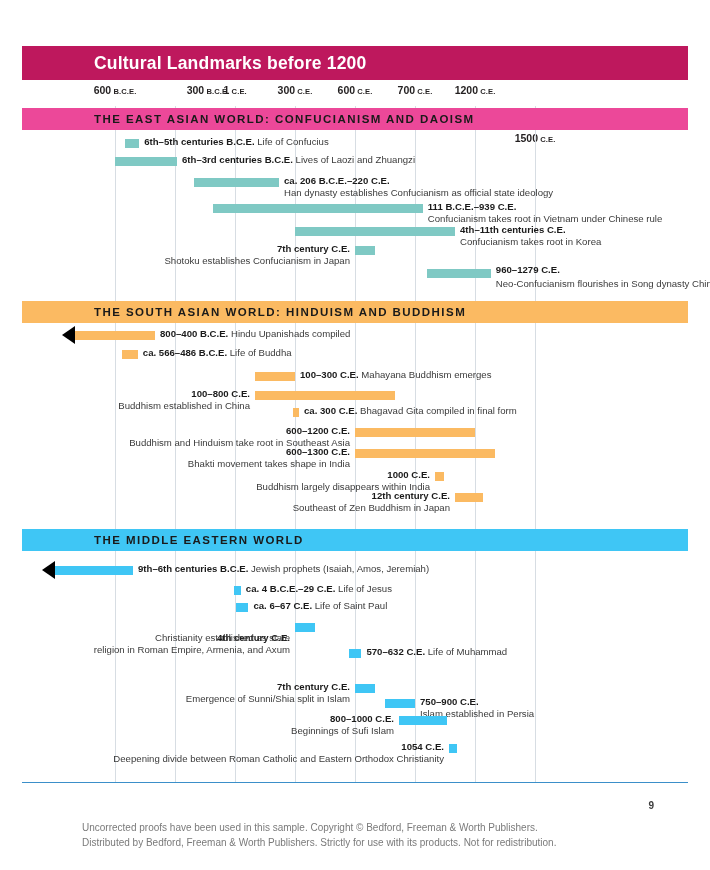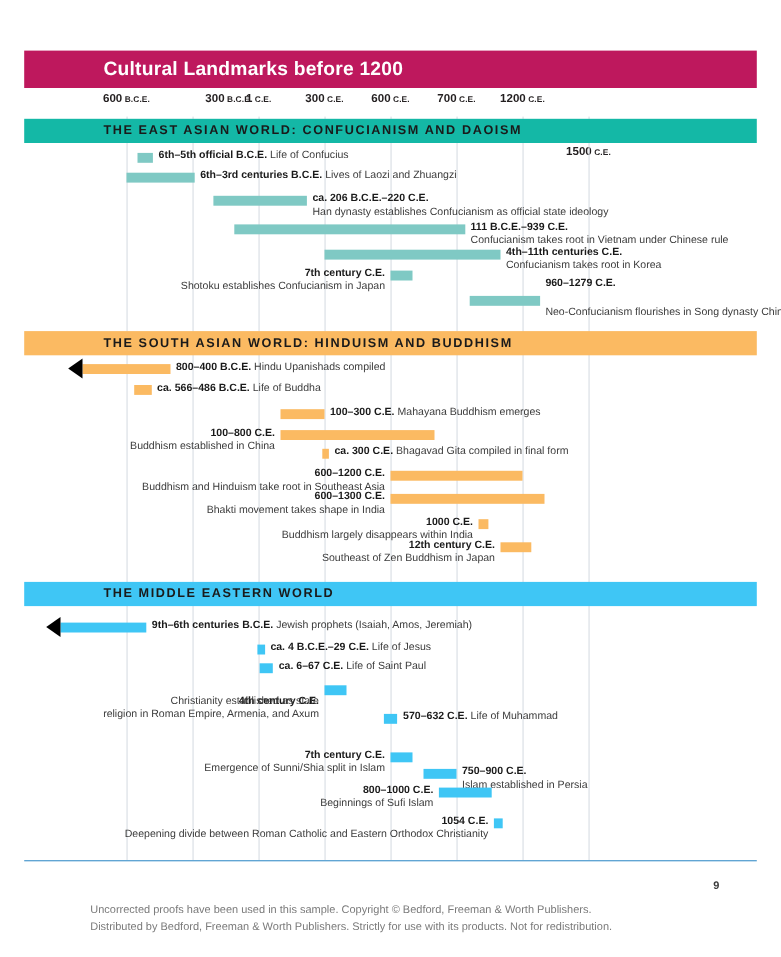--- a/index.html
+++ b/index.html
@@ -171,41 +171,41 @@
       <div class="gridline" style="left: 153px; background: rgb(215, 221, 227);"></div>
       <div class="gridline" style="left: 213.2px; background: rgb(215, 221, 227);"></div>
       <div class="gridline" style="left: 273px; background: rgb(215, 221, 227);"></div>
       <div class="gridline" style="left: 333px; background: rgb(215, 221, 227);"></div>
       <div class="gridline" style="left: 393px; background: rgb(215, 221, 227);"></div>
       <div class="gridline" style="left: 453px; background: rgb(215, 221, 227);"></div>
       <div class="gridline" style="left: 513px; background: rgb(215, 221, 227);"></div>
     </div>
 
   <div id="sections-host">
-      <div class="band" style="top: 108px; background: #14b8a6;">
+      <div class="band" style="top: 108px; background: #ec4899;">
         <div class="band-text">THE EAST ASIAN WORLD: CONFUCIANISM AND DAOISM</div>
       </div>
       <div class="bar" style="left: 124.8px; top: 138.5px; width: 14.4px; background: rgb(127, 201, 196); position: absolute;"></div>
-      <div class="ev-label right" style="position: absolute; top: 136px; left: 144.2px;"><span class="ev-date">6th–5th official</span><span class="ev-date era"> B.C.E.</span> <span class="ev-desc"> Life of Confucius</span></div>
+      <div class="ev-label right" style="position: absolute; top: 136px; left: 144.2px;"><span class="ev-date">6th–5th centuries</span><span class="ev-date era"> B.C.E.</span> <span class="ev-desc"> Life of Confucius</span></div>
       <div class="bar" style="left: 115px; top: 156.5px; width: 62px; background: rgb(127, 201, 196); position: absolute;"></div>
       <div class="ev-label right" style="position: absolute; top: 154px; left: 182px;"><span class="ev-date">6th–3rd centuries</span><span class="ev-date era"> B.C.E.</span> <span class="ev-desc"> Lives of Laozi and Zhuangzi</span></div>
       <div class="bar" style="left: 193.8px; top: 177.5px; width: 85.2px; background: rgb(127, 201, 196); position: absolute;"></div>
       <div class="ev-label right" style="position: absolute; top: 175px; left: 284px;"><span class="ev-date">ca. 206 B.C.E.–220</span><span class="ev-date era"> C.E.</span></div>
       <div class="ev-sub right" style="position: absolute; top: 187px; left: 284px;">Han dynasty establishes Confucianism as official state ideology</div>
       <div class="bar" style="left: 212.8px; top: 203.5px; width: 210px; background: rgb(127, 201, 196); position: absolute;"></div>
       <div class="ev-label right" style="position: absolute; top: 201px; left: 427.8px;"><span class="ev-date">111 B.C.E.–939</span><span class="ev-date era"> C.E.</span></div>
       <div class="ev-sub right" style="position: absolute; top: 213px; left: 427.8px;">Confucianism takes root in Vietnam under Chinese rule</div>
       <div class="bar" style="left: 295px; top: 226.5px; width: 160px; background: rgb(127, 201, 196); position: absolute;"></div>
       <div class="ev-label right" style="position: absolute; top: 224px; left: 460px;"><span class="ev-date">4th–11th centuries</span><span class="ev-date era"> C.E.</span></div>
       <div class="ev-sub right" style="position: absolute; top: 236px; left: 460px;">Confucianism takes root in Korea</div>
       <div class="bar" style="left: 355px; top: 245.5px; width: 20px; background: rgb(127, 201, 196); position: absolute;"></div>
       <div class="ev-label left" style="position: absolute; top: 243px; right: 360px;"><span class="ev-date">7th century</span><span class="ev-date era"> C.E.</span></div>
       <div class="ev-sub left" style="position: absolute; top: 255px; right: 360px;">Shotoku establishes Confucianism in Japan</div>
       <div class="bar" style="left: 427px; top: 268.5px; width: 63.8px; background: rgb(127, 201, 196); position: absolute;"></div>
-      <div class="ev-label right" style="position: absolute; top: 252px; left: 495.8px; text-align: center;"><span class="ev-date">960–1279</span><span class="ev-date era"> C.E.</span></div>
+      <div class="ev-label right" style="position: absolute; top: 264px; left: 495.8px; text-align: center;"><span class="ev-date">960–1279</span><span class="ev-date era"> C.E.</span></div>
       <div class="ev-sub right" style="position: absolute; top: 278px; left: 495.8px;">Neo-Confucianism flourishes in Song dynasty China</div>
       <div class="band" style="top: 301px; background: rgb(251, 186, 98);">
         <div class="band-text">THE SOUTH ASIAN WORLD: HINDUISM AND BUDDHISM</div>
       </div>
       <div class="bar arrow-left" style="left: 75px; top: 330.5px; width: 80px; background: rgb(251, 186, 98); position: absolute; border-right-color: rgb(251, 186, 98);"></div>
       <div class="ev-label right" style="position: absolute; top: 328px; left: 160px;"><span class="ev-date">800–400</span><span class="ev-date era"> B.C.E.</span> <span class="ev-desc"> Hindu Upanishads compiled</span></div>
       <div class="bar" style="left: 121.8px; top: 349.5px; width: 16px; background: rgb(251, 186, 98); position: absolute;"></div>
       <div class="ev-label right" style="position: absolute; top: 347px; left: 142.8px;"><span class="ev-date">ca. 566–486</span><span class="ev-date era"> B.C.E.</span> <span class="ev-desc"> Life of Buddha</span></div>
       <div class="bar" style="left: 255px; top: 371.5px; width: 40px; background: rgb(251, 186, 98); position: absolute;"></div>
       <div class="ev-label right" style="position: absolute; top: 369px; left: 300px;"><span class="ev-date">100–300</span><span class="ev-date era"> C.E.</span> <span class="ev-desc"> Mahayana Buddhism emerges</span></div>

